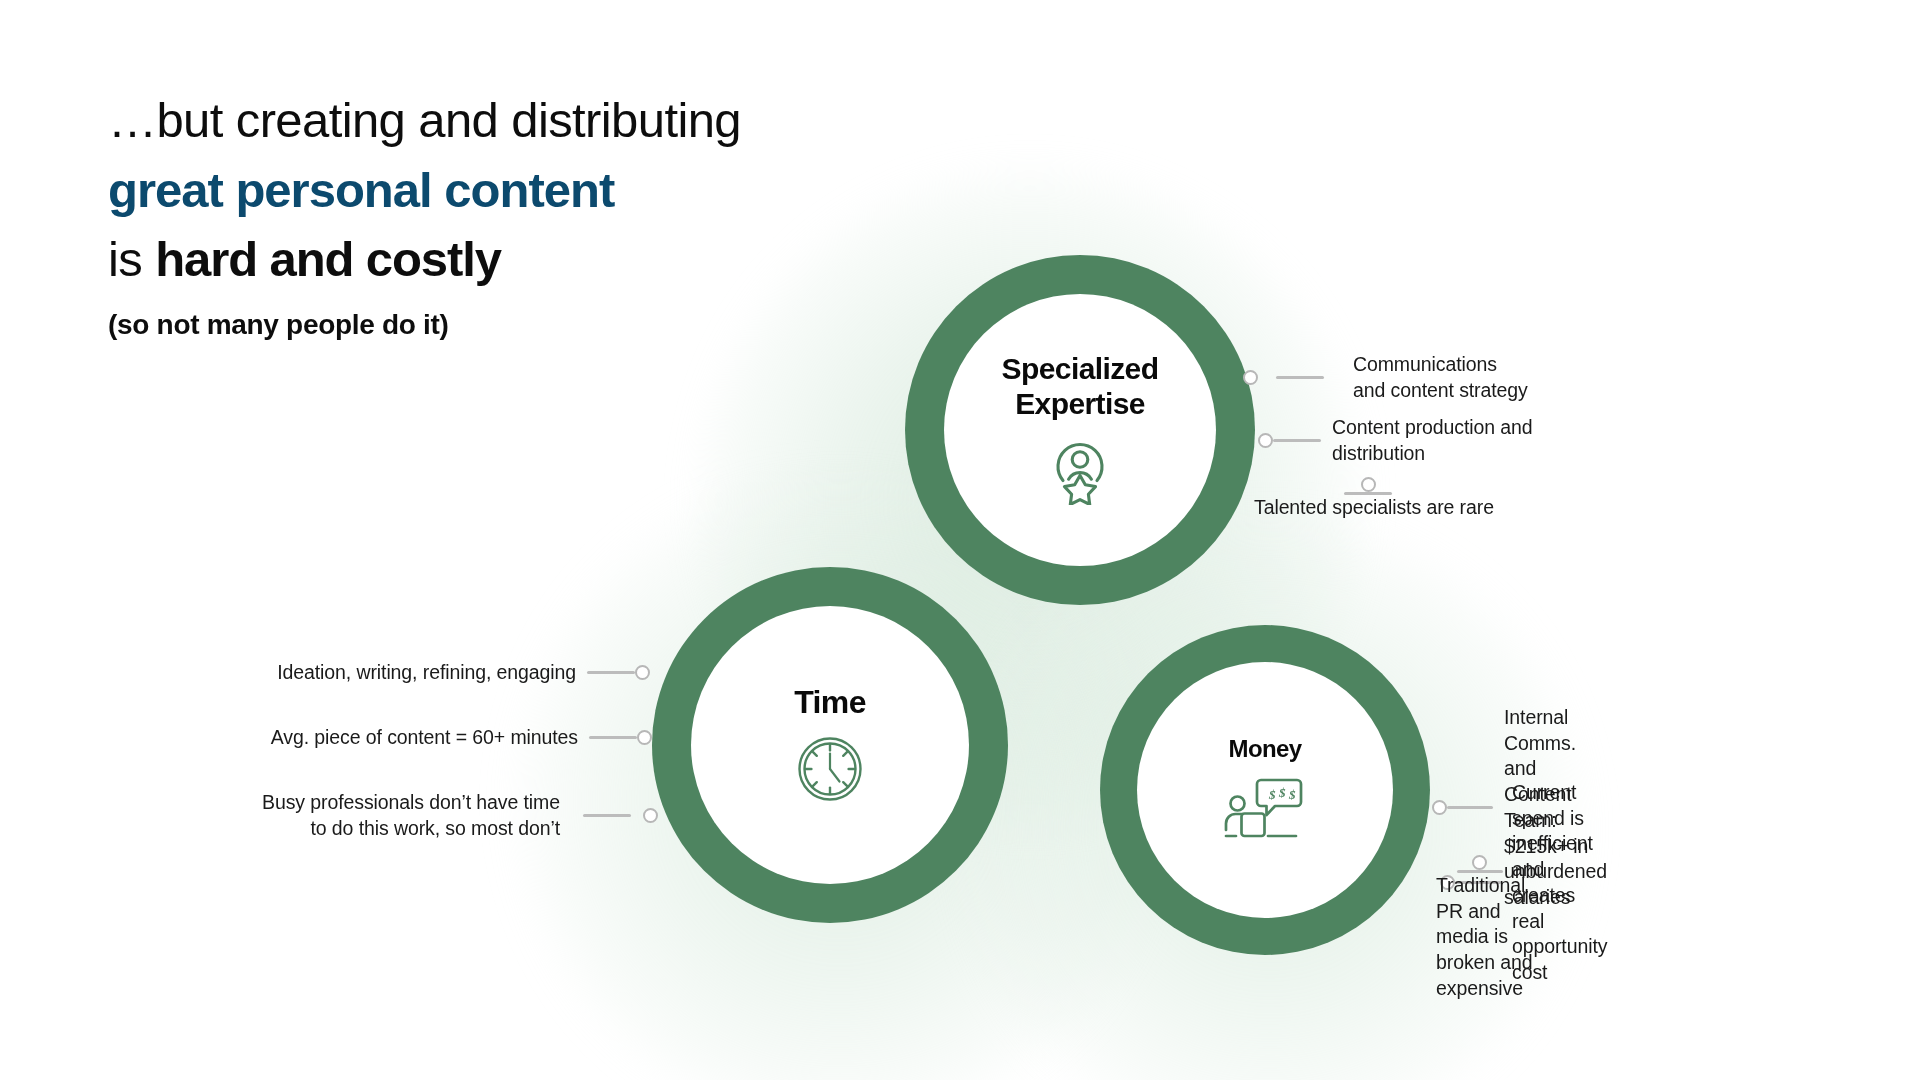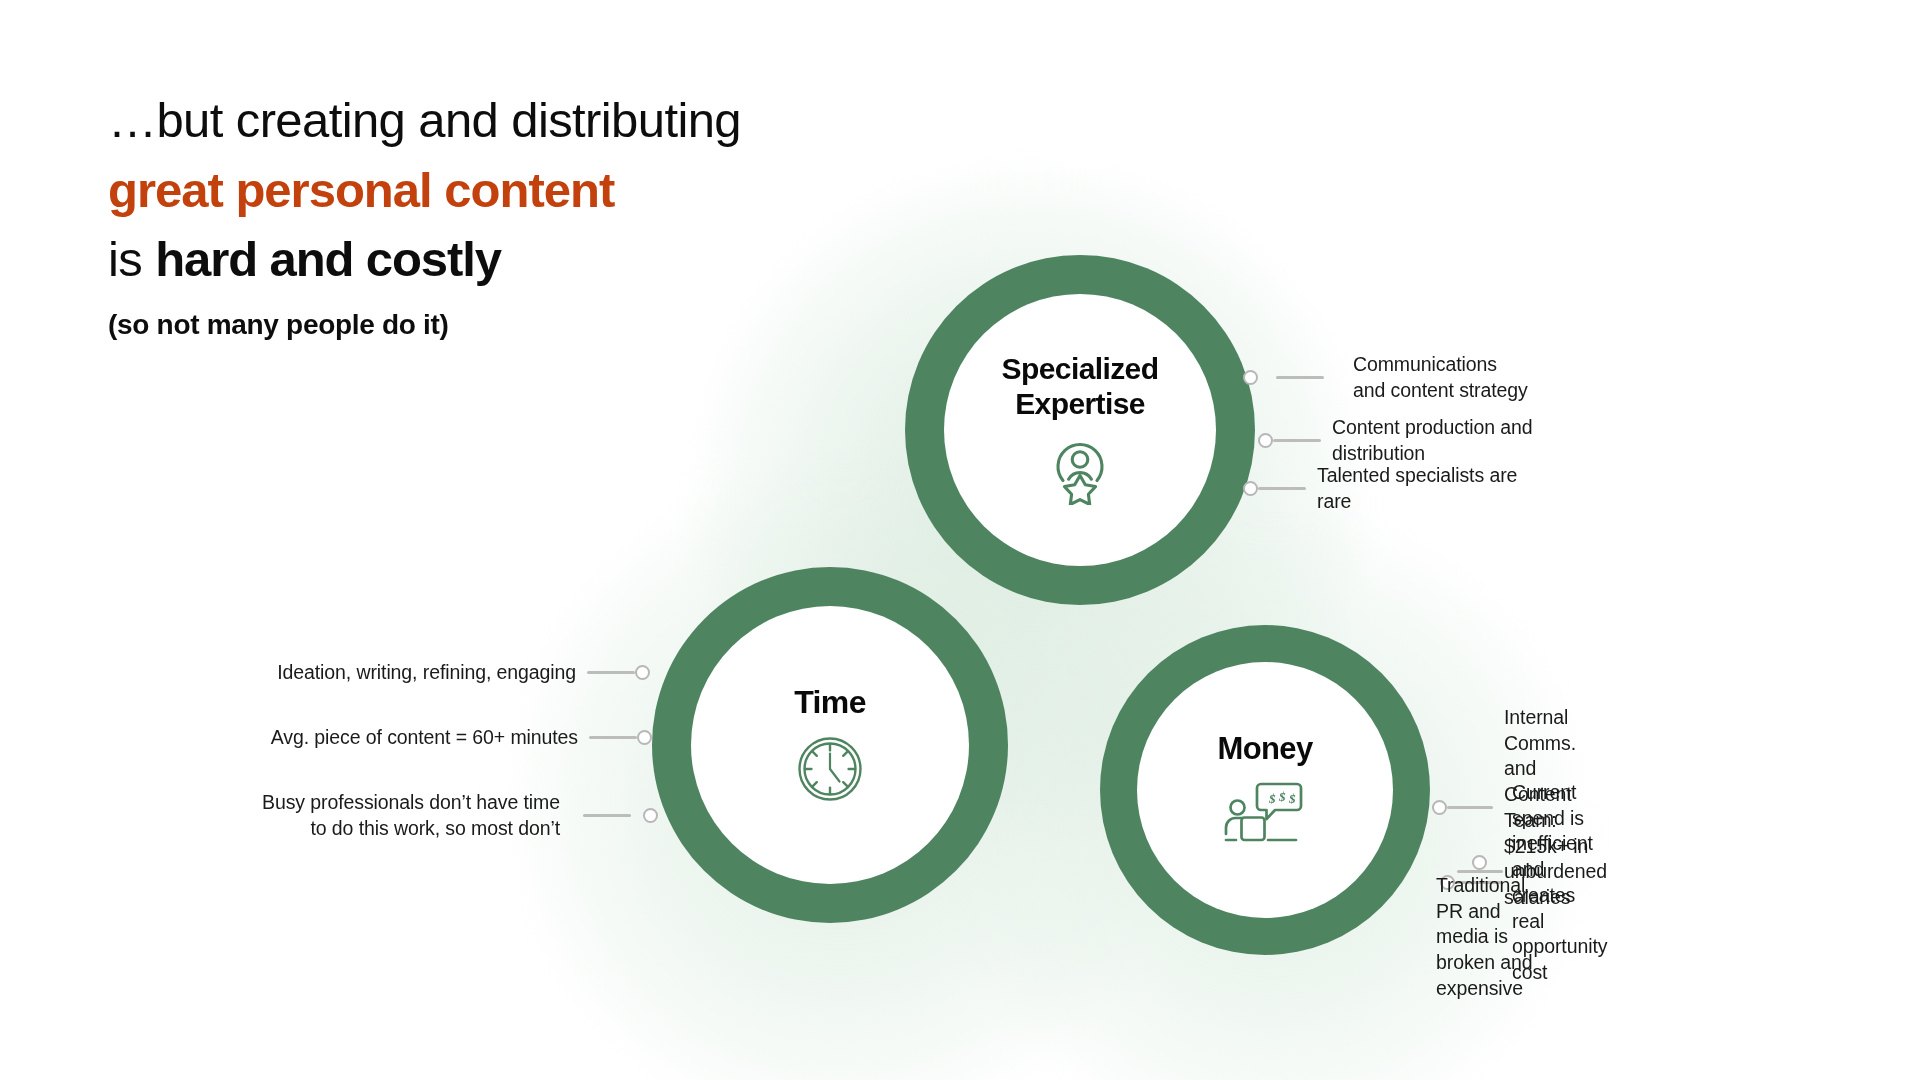--- a/index.html
+++ b/index.html
@@ -31,21 +31,21 @@
     background:radial-gradient(circle at 50% 50%, rgba(199,225,206,.55) 0%, rgba(215,234,220,.35) 44%, rgba(231,242,234,.14) 70%, rgba(255,255,255,0) 80%);
     filter:blur(20px);
   }
 
   
   #headline{position:absolute;left:108px;top:86px;width:760px;}
   .h-line{
     font-size:49px;line-height:1.42;letter-spacing:-.6px;color:#0d0d0d;
     font-weight:400;white-space:nowrap;
   }
-  .h-line.green{color:#c2410c;font-weight:700;letter-spacing:-1px;}
+  .h-line.green{color:#0c4a6e;font-weight:700;letter-spacing:-1px;}
   .h-line.bold strong{font-weight:700;letter-spacing:-1.1px;}
   .h-sub{
     margin-top:12px;font-size:28px;font-weight:700;color:#0d0d0d;
     letter-spacing:-.3px;line-height:1.3;
   }
 
   
   .node{position:absolute;border-radius:50%;background:#4e8460;
         display:flex;align-items:center;justify-content:center;}
   .node .inner{
@@ -59,21 +59,21 @@
   .node .ico{display:block;margin-top:14px;}
 
   #node-expertise{left:905px;top:255px;width:350px;height:350px;}
   #node-expertise .inner{width:272px;height:272px;}
   #node-expertise .title{font-size:30px;}
   #node-time{left:652px;top:567px;width:356px;height:356px;}
   #node-time .inner{width:278px;height:278px;}
   #node-time .title{font-size:32px;}
   #node-money{left:1100px;top:625px;width:330px;height:330px;}
   #node-money .inner{width:256px;height:256px;}
-  #node-money .title{font-size:31px;}
+  #node-money .title{font-size:24px;}
 
   
   .conn{position:absolute;display:flex;align-items:center;}
   .conn .dot{
     width:15px;height:15px;border-radius:50%;
     border:2.5px solid #b7b7b7;background:#ffffff;box-sizing:border-box;flex:none;
   }
   .conn .bar{height:3px;background:#bcbcbc;flex:none;border-radius:2px;}
   .conn .txt{
     font-size:19.5px;line-height:1.32;color:#1a1a1a;white-space:pre-line;
@@ -81,21 +81,21 @@
   }
   .conn.right .txt{margin-left:11px;text-align:left;}
   .conn.left{flex-direction:row;}
   .conn.left .txt{margin-right:11px;text-align:right;}
 
   
   #c-exp-1{left:1243px;top:352px;gap:18px;}
   #c-exp-1 .bar{width:48px;}
   #c-exp-2{left:1258px;top:415px;}
   #c-exp-2 .bar{width:48px;}
-  #c-exp-3{left:1243px;top:463px;}
+  #c-exp-3{left:1243px;top:477px;flex-direction:column;}
   #c-exp-3 .bar{width:48px;}
 
   
   #c-time-1{left:240px;top:660px;width:410px;justify-content:flex-end;}
   #c-time-1 .bar{width:48px;}
   #c-time-2{left:230px;top:725px;width:422px;justify-content:flex-end;}
   #c-time-2 .bar{width:48px;}
   #c-time-3{left:248px;top:790px;width:410px;justify-content:flex-end;gap:12px;}
   #c-time-3 .bar{width:48px;}
 

